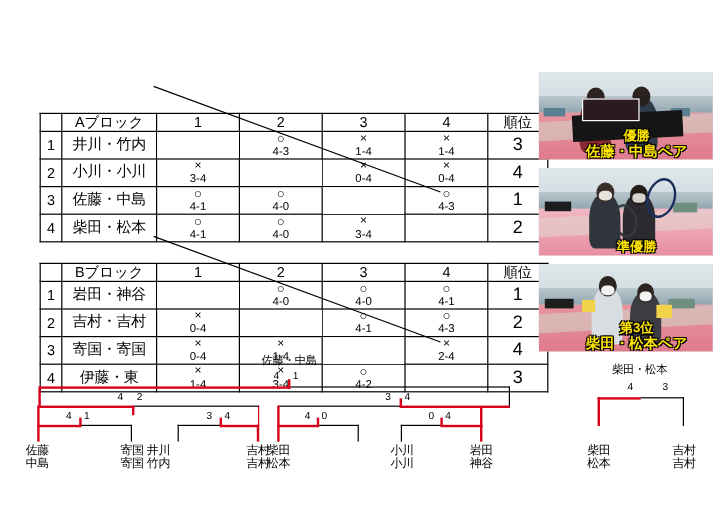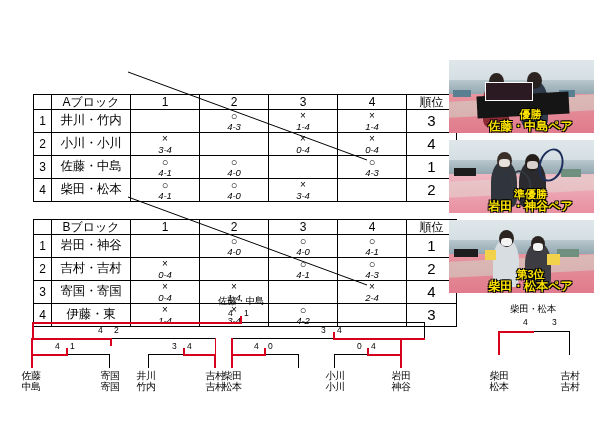--- a/index.html
+++ b/index.html
@@ -45,21 +45,21 @@
   .rr .c-rank{width:49px;}
   .rr thead td{height:14px;font-size:11px;}
   .rr tbody tr{height:22px;}
   .rr .nm{font-size:12.5px;letter-spacing:-0.3px;}
   .rr .hd{font-size:12px;}
   .rr .no{font-size:12px;}
   .rr .rank{font-size:15px;}
   .cell2{display:flex;flex-direction:column;align-items:center;justify-content:center;height:22px;line-height:1;}
   .mark{font-size:10px;height:10px;line-height:10px;}
   .mark.o{font-size:11px;}
-  .score{font-size:9.5px;height:10px;line-height:11px;font-style:italic;}
+  .score{font-size:9.5px;height:10px;line-height:11px;}
   .diagwrap{position:relative;padding:0;}
   .blank{background:#fff;}
 
   
   .diag{position:absolute;pointer-events:none;}
 
   
   .photo{
     position:absolute;
     overflow:hidden;
@@ -374,21 +374,20 @@
     <div class="fig" style="left:42px;width:26px;height:46px;background:#30343c;"></div>
     <div class="head" style="left:48px;top:12px;width:15px;height:17px;background:#3a2e28;"></div>
     <div class="mask" style="left:50px;top:19px;width:11px;height:8px;background:#e8e2dd;"></div>
     <div class="fig" style="left:70px;width:27px;height:46px;background:#2b2b2f;"></div>
     <div class="head" style="left:76px;top:14px;width:15px;height:17px;background:#241d1a;"></div>
     <div class="mask" style="left:78px;top:21px;width:11px;height:8px;background:#d8d2cd;"></div>
     <div style="position:absolute;left:90px;top:8px;width:20px;height:30px;border:2px solid #1c2f5c;border-radius:50%;transform:rotate(18deg);"></div>
     <div style="position:absolute;left:62px;top:30px;width:16px;height:24px;border:2px solid #33373e;border-radius:50%;transform:rotate(-14deg);"></div>
     <div class="cap">
       <span class="l1">準優勝</span>
-      <span class="l2">岩田・神谷ペア</span>
     </div>
   </div>
 
   <div class="photo" style="left:449px;top:220px;width:145px;height:73px;">
     <div class="ph-sky"></div>
     <div class="ph-wall"></div>
     <div class="ph-floor"></div>
     <div class="ph-court"></div>
     <div class="ph-line" style="left:5px;top:29px;width:24px;background:#1d1d1d;height:8px;"></div>
     <div class="ph-line" style="left:108px;top:29px;width:22px;background:#6f8f7f;height:8px;"></div>
@@ -467,21 +466,21 @@
     <div class="bk-score" style="left:371px;top:46px;">4</div>
 
     <div class="bk-name" style="left:7px;top:74px;width:48px;">
       <span>佐藤</span>
       <span>中島</span>
     </div>
     <div class="bk-name" style="left:86px;top:74px;width:48px;">
       <span>寄国</span>
       <span>寄国</span>
     </div>
-    <div class="bk-name" style="left:122px;top:74px;width:48px;">
+    <div class="bk-name" style="left:108px;top:74px;width:48px;">
       <span>井川</span>
       <span>竹内</span>
     </div>
     <div class="bk-name" style="left:191px;top:74px;width:48px;">
       <span>吉村</span>
       <span>吉村</span>
     </div>
     <div class="bk-name" style="left:208px;top:74px;width:48px;">
       <span>柴田</span>
       <span>松本</span>

